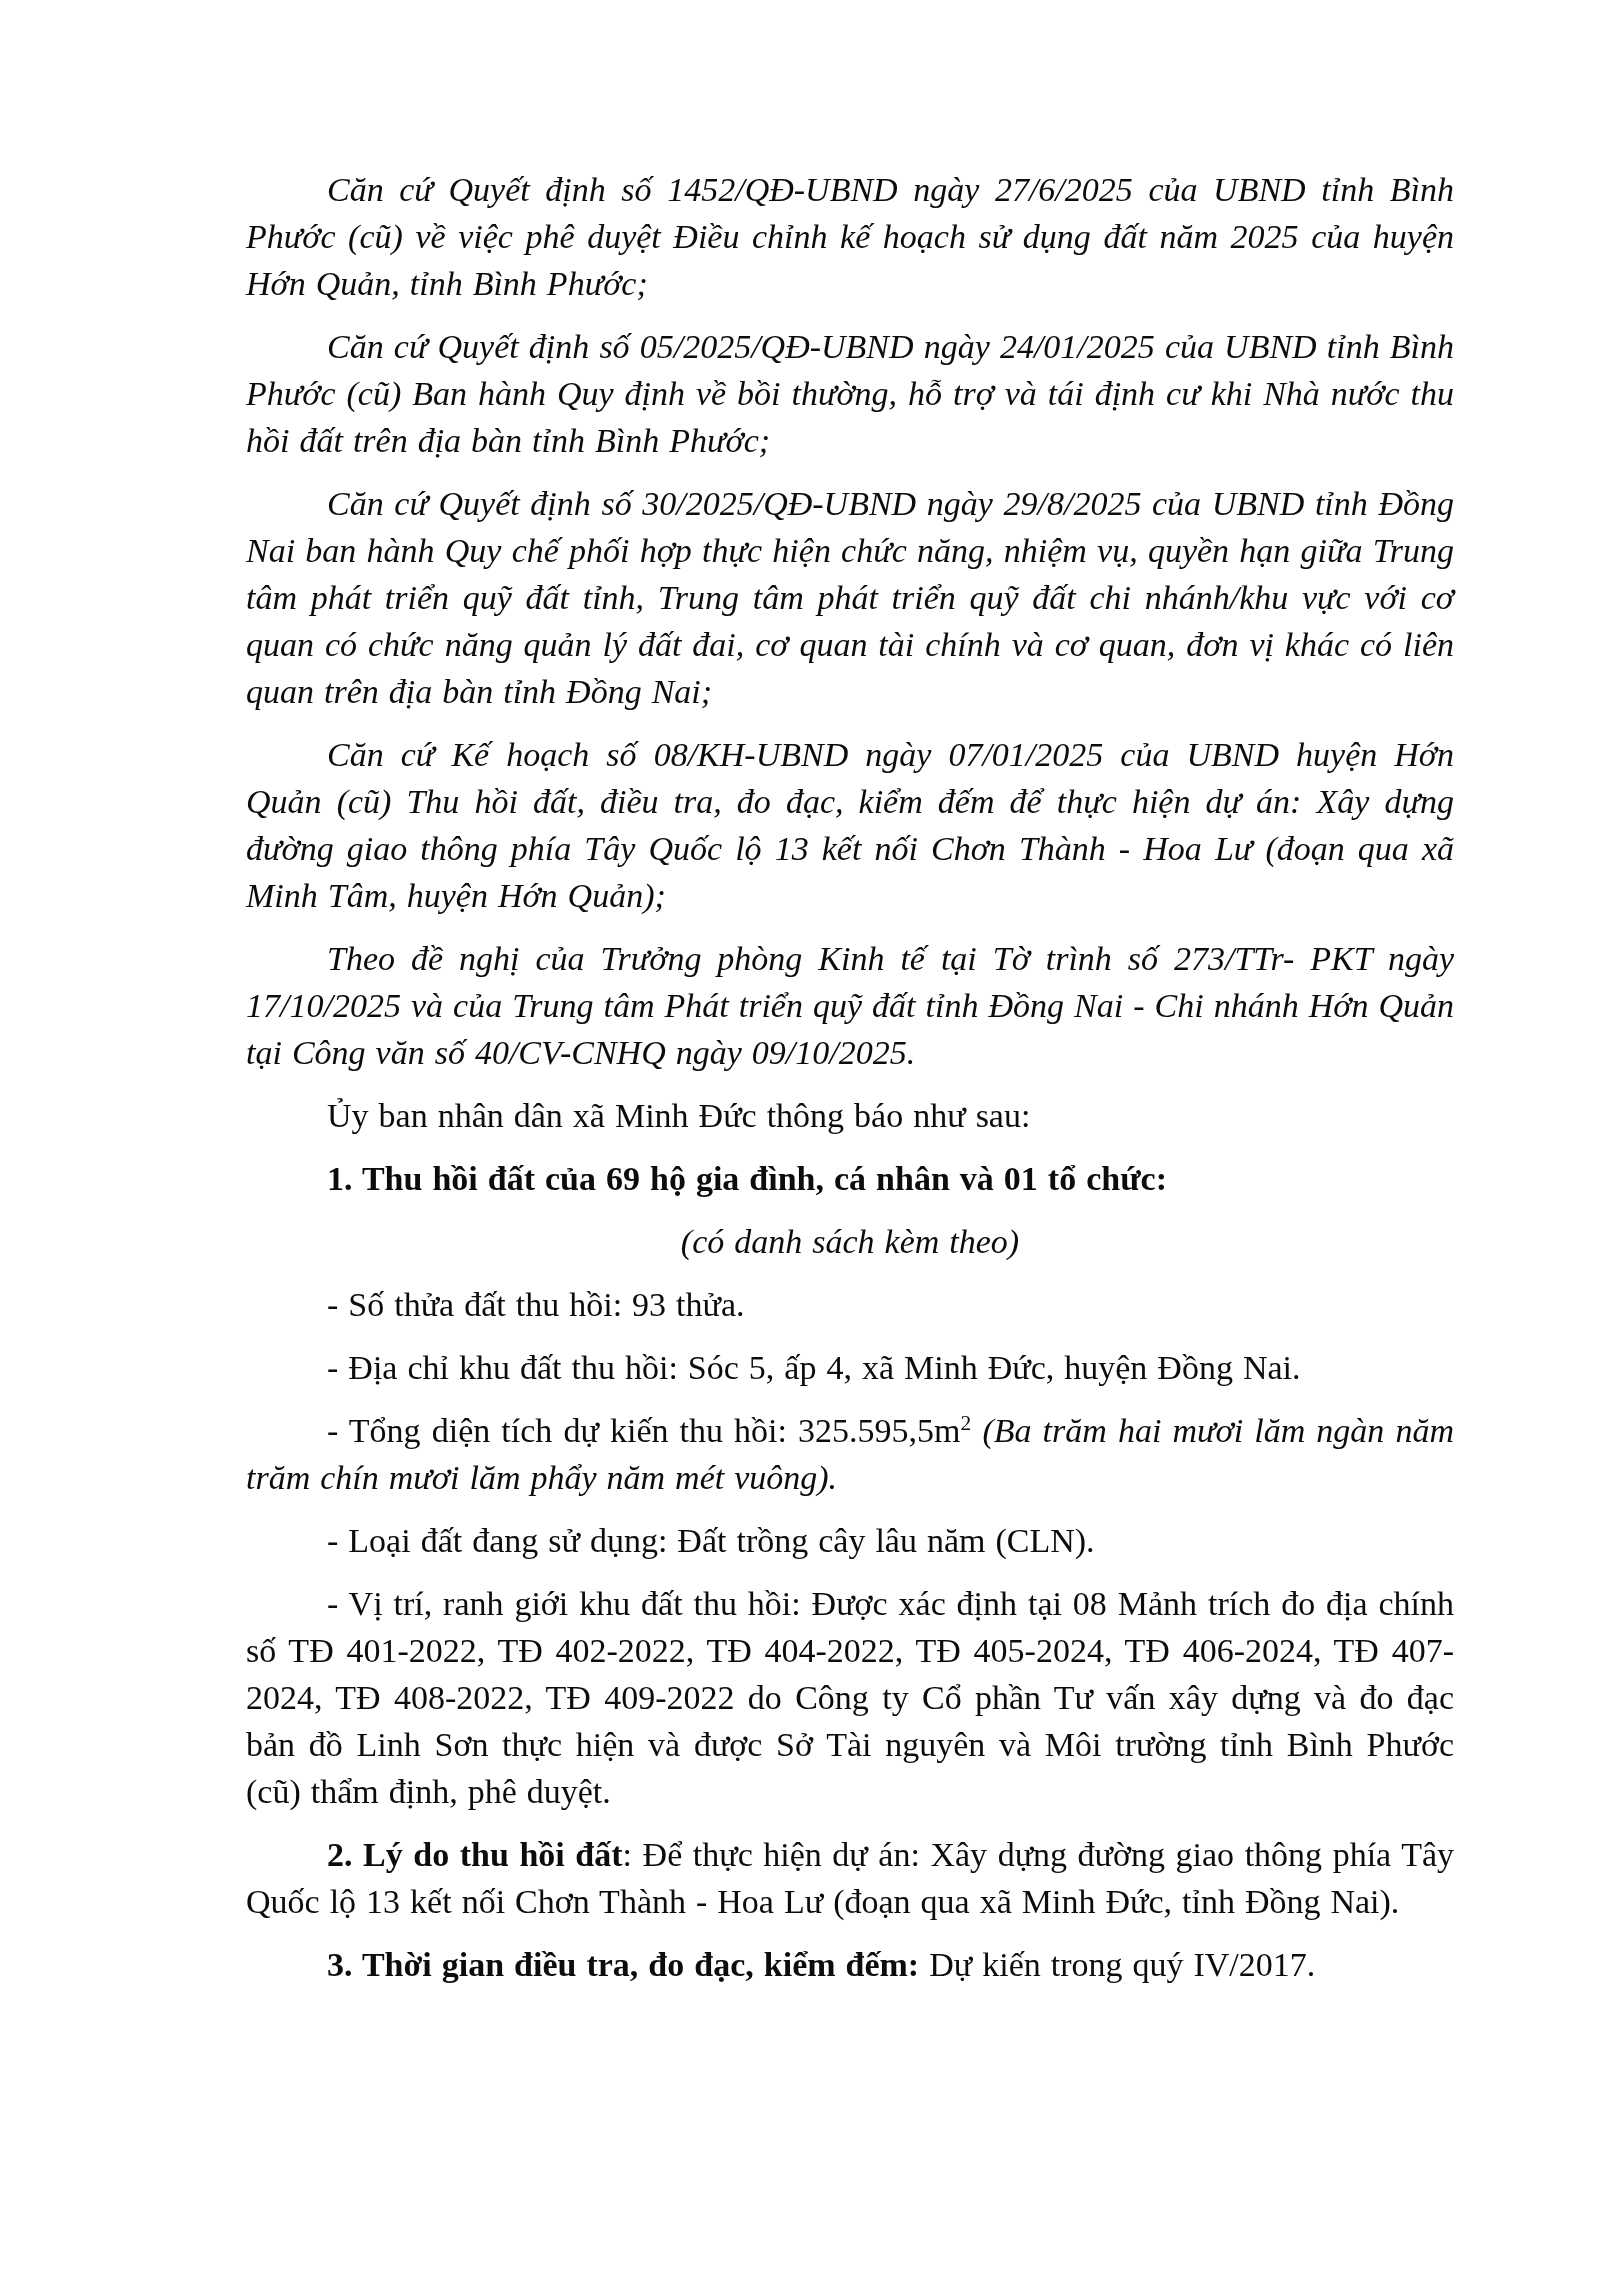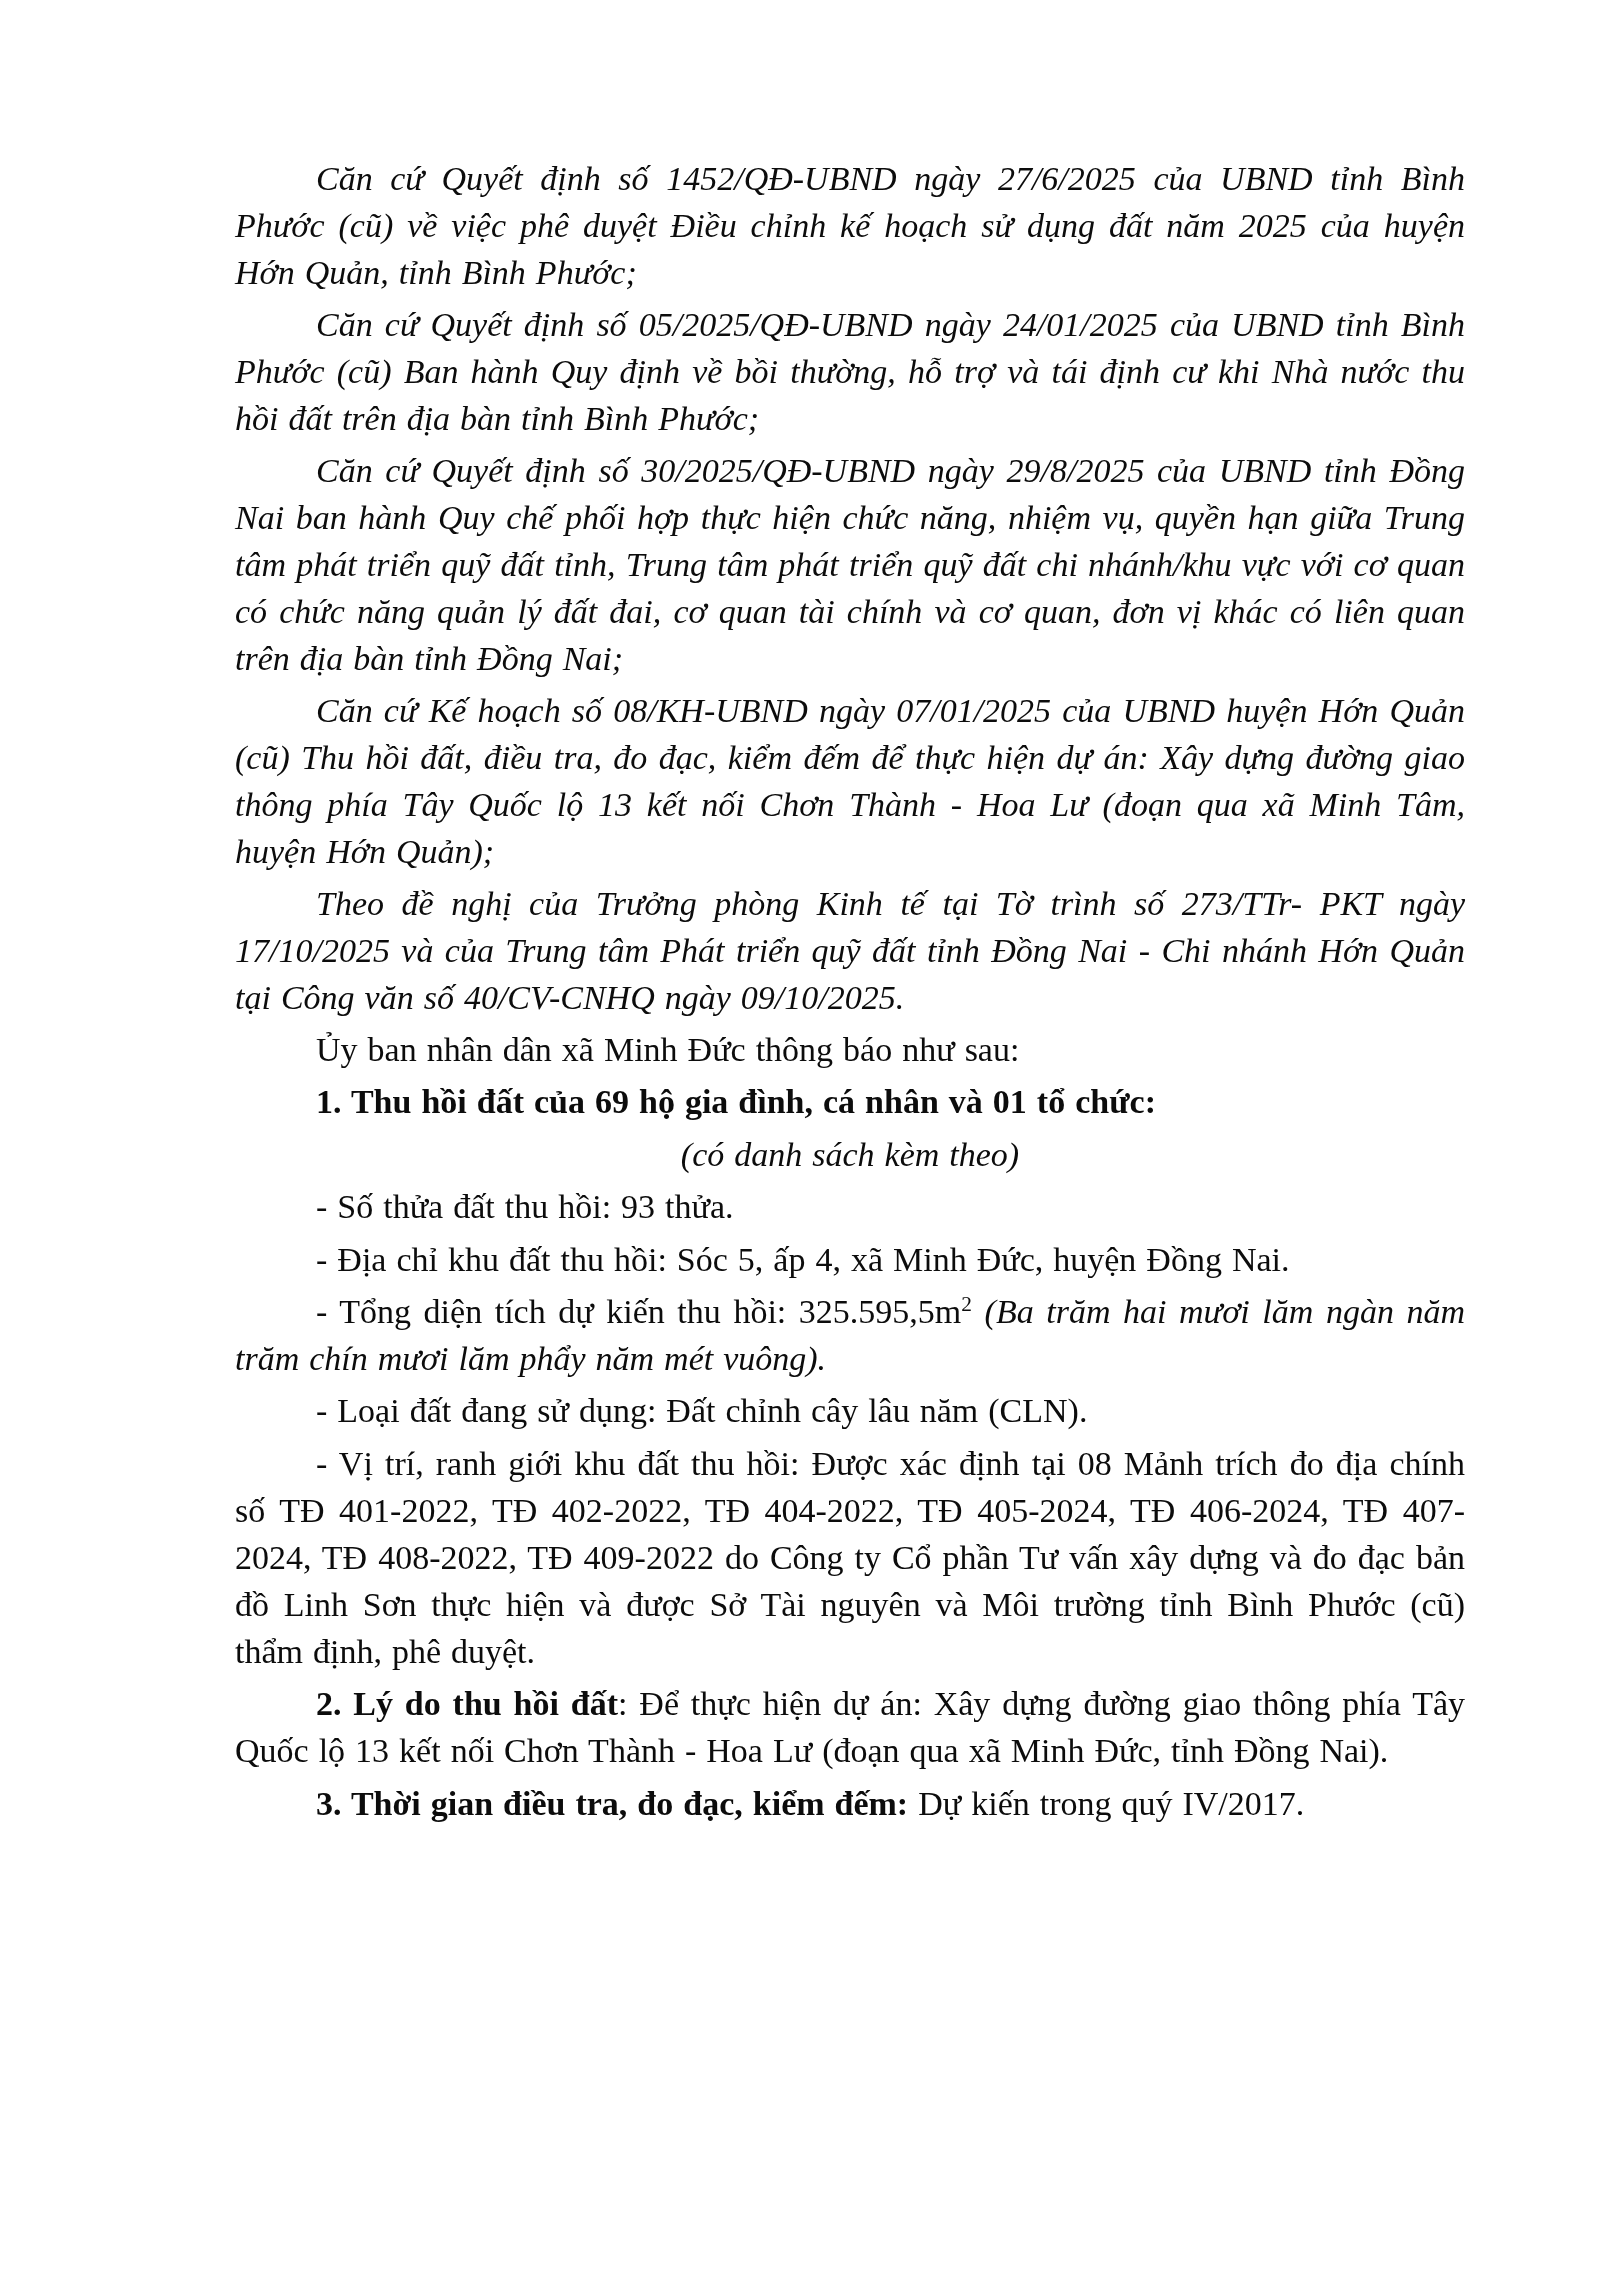--- a/index.html
+++ b/index.html
@@ -15,21 +15,21 @@
     overflow: hidden;
     font-family: "Liberation Serif", "DejaVu Serif", serif;
   }
   .content {
     position: absolute;
     left: 230px;
     top: 150px;
     width: 1240px;
   }
   .content p {
-    margin: 5px;
+    margin: 16px;
     font-size: 34px;
     line-height: 47px;
     color: #0c0c0c;
     text-align: justify;
     text-indent: 81px;
     word-spacing: 1.5px;
   }
   
   .content p:nth-child(n+7) { margin-top: 5.4px; }
   .content p.center {
@@ -54,19 +54,19 @@
       <p class="i-par"><span class="">Căn cứ Quyết định số 05/2025/QĐ-UBND ngày 24/01/2025 của UBND tỉnh Bình Phước (cũ) Ban hành Quy định về bồi thường, hỗ trợ và tái định cư khi Nhà nước thu hồi đất trên địa bàn tỉnh Bình Phước;</span></p>
       <p class="i-par"><span class="">Căn cứ Quyết định số 30/2025/QĐ-UBND ngày 29/8/2025 của UBND tỉnh Đồng Nai ban hành Quy chế phối hợp thực hiện chức năng, nhiệm vụ, quyền hạn giữa Trung tâm phát triển quỹ đất tỉnh, Trung tâm phát triển quỹ đất chi nhánh/khu vực với cơ quan có chức năng quản lý đất đai, cơ quan tài chính và cơ quan, đơn vị khác có liên quan trên địa bàn tỉnh Đồng Nai;</span></p>
       <p class="i-par"><span class="">Căn cứ Kế hoạch số 08/KH-UBND ngày 07/01/2025 của UBND huyện Hớn Quản (cũ) Thu hồi đất, điều tra, đo đạc, kiểm đếm để thực hiện dự án: Xây dựng đường giao thông phía Tây Quốc lộ 13 kết nối Chơn Thành - Hoa Lư (đoạn qua xã Minh Tâm, huyện Hớn Quản);</span></p>
       <p class="i-par"><span class="">Theo đề nghị của Trưởng phòng Kinh tế tại Tờ trình số 273/TTr- PKT ngày 17/10/2025 và của Trung tâm Phát triển quỹ đất tỉnh Đồng Nai - Chi nhánh Hớn Quản tại Công văn số 40/CV-CNHQ ngày 09/10/2025.</span></p>
       <p class=""><span class="">Ủy ban nhân dân xã Minh Đức thông báo như sau:</span></p>
       <p class=""><span class="b">1. Thu hồi đất của 69 hộ gia đình, cá nhân và 01 tổ chức:</span></p>
       <p class="i-par center"><span class="">(có danh sách kèm theo)</span></p>
       <p class=""><span class="">- Số thửa đất thu hồi: 93 thửa.</span></p>
       <p class=""><span class="">- Địa chỉ khu đất thu hồi: Sóc 5, ấp 4, xã Minh Đức, huyện Đồng Nai.</span></p>
       <p class=""><span class="">- Tổng diện tích dự kiến thu hồi: 325.595,5m</span><sup class="">2</sup><span class="i"> (Ba trăm hai mươi lăm ngàn năm trăm chín mươi lăm phẩy năm mét vuông).</span></p>
-      <p class=""><span class="">- Loại đất đang sử dụng: Đất chỉnh cây lâu năm (CLN).</span></p>
+      <p class=""><span class="">- Loại đất đang sử dụng: Đất trồng cây lâu năm (CLN).</span></p>
       <p class=""><span class="">- Vị trí, ranh giới khu đất thu hồi: Được xác định tại 08 Mảnh trích đo địa chính số TĐ 401-2022, TĐ 402-2022, TĐ 404-2022, TĐ 405-2024, TĐ 406-2024, TĐ 407-2024, TĐ 408-2022, TĐ 409-2022 do Công ty Cổ phần Tư vấn xây dựng và đo đạc bản đồ Linh Sơn thực hiện và được Sở Tài nguyên và Môi trường tỉnh Bình Phước (cũ) thẩm định, phê duyệt.</span></p>
       <p class=""><span class="b">2. Lý do thu hồi đất</span><span class="">: Để thực hiện dự án: Xây dựng đường giao thông phía Tây Quốc lộ 13 kết nối Chơn Thành - Hoa Lư (đoạn qua xã Minh Đức, tỉnh Đồng Nai).</span></p>
       <p class=""><span class="b">3. Thời gian điều tra, đo đạc, kiểm đếm:</span><span class=""> Dự kiến trong quý IV/2017.</span></p>
     </div>
 </div>
 
 
 </body></html>

